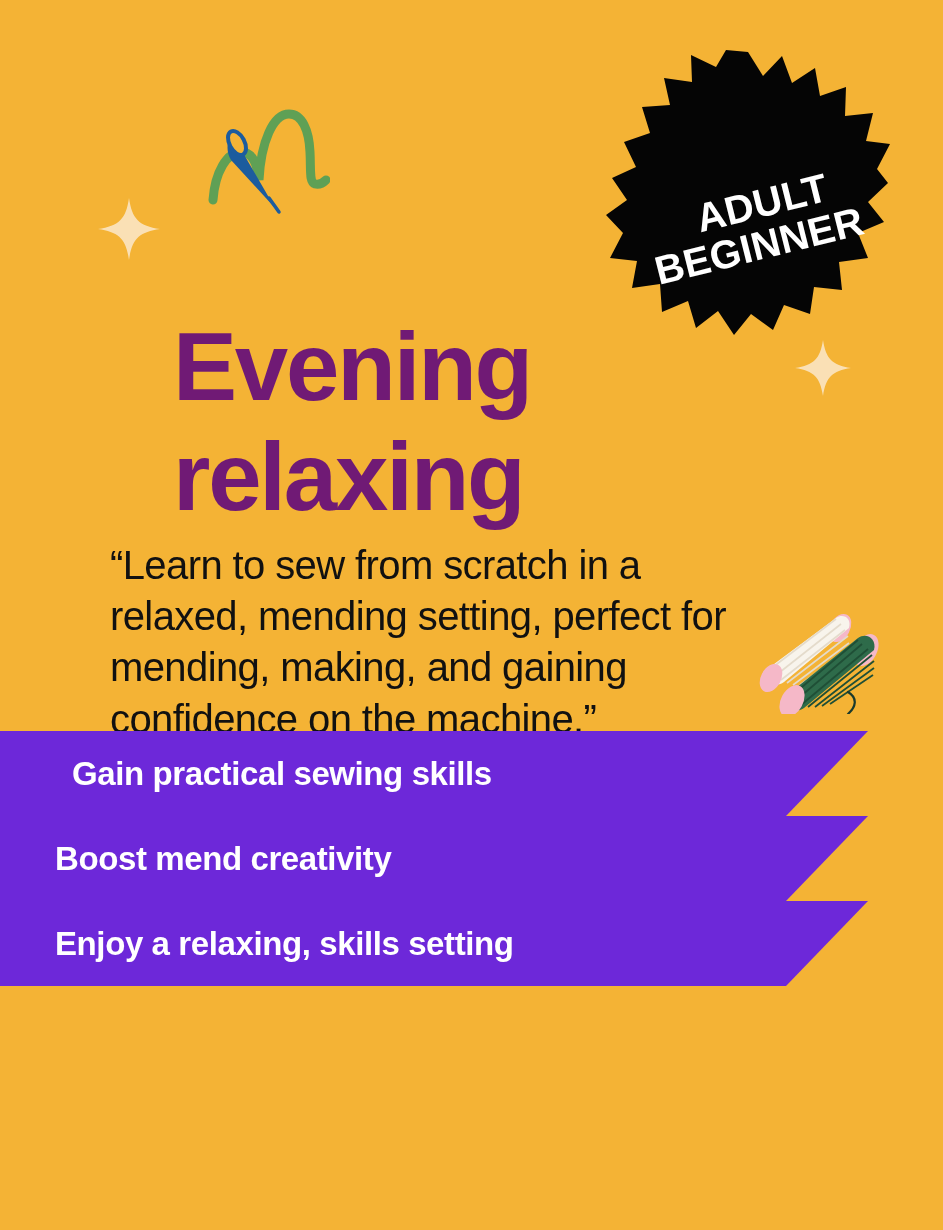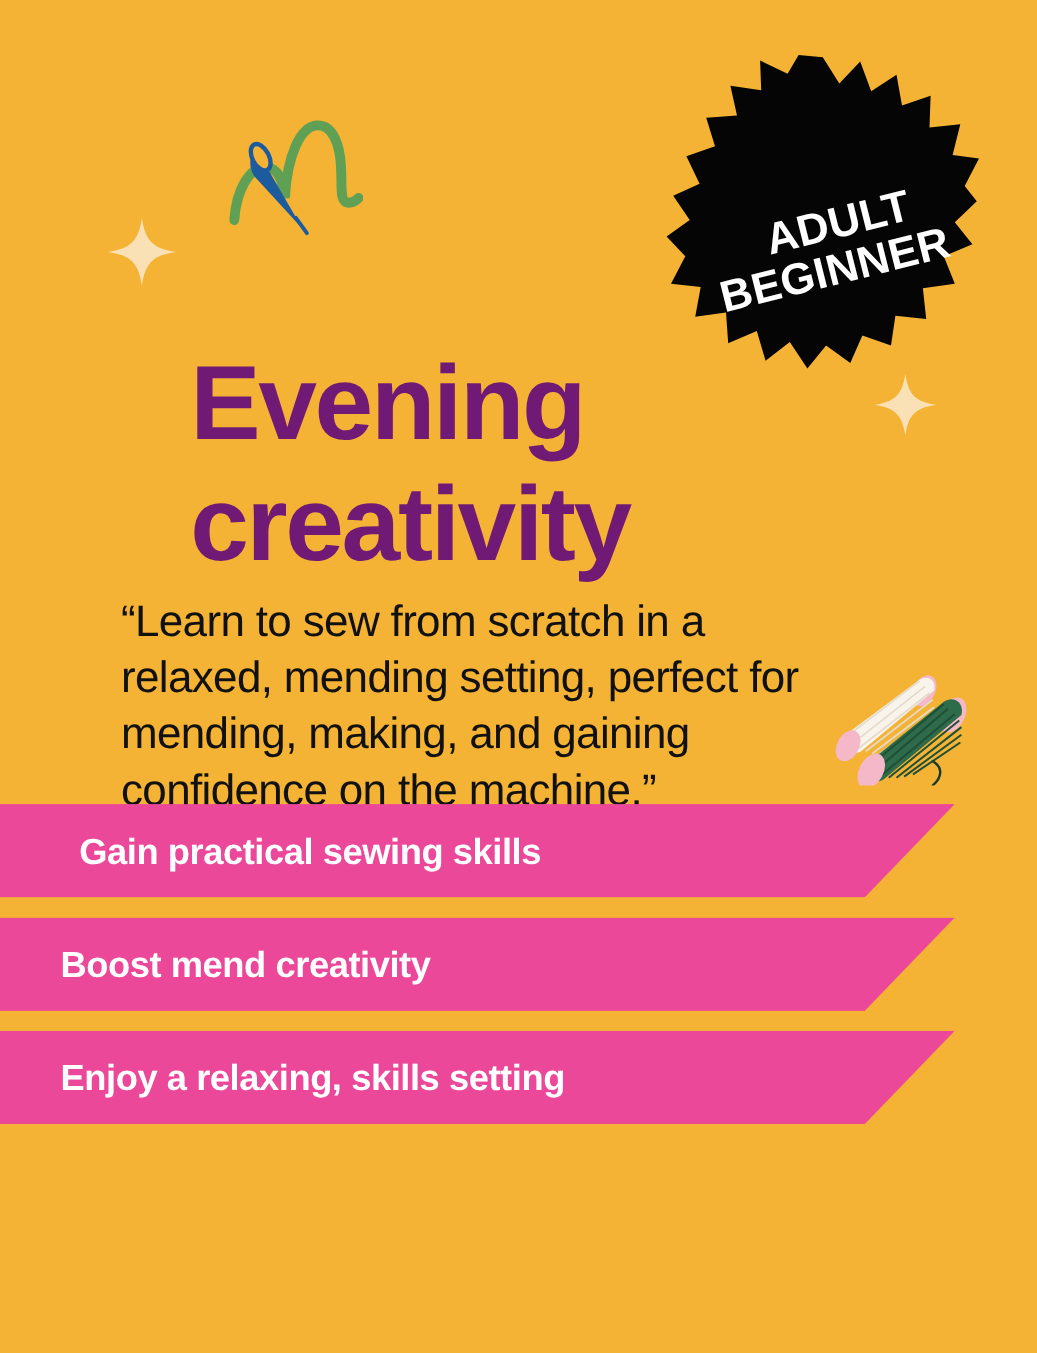--- a/index.html
+++ b/index.html
@@ -121,22 +121,21 @@
   
   .banners {
     position: absolute;
     left: 0;
     top: 731px;
     width: 943px;
   }
   .banner {
     position: relative;
     height: 85px;
-    margin-bottom: 18px;
-    background: #ec4899;
+    background: #6d28d9;
     clip-path: polygon(0 0, 868px 0, 786px 100%, 0 100%);
   }
   .banner-label {
     position: absolute;
     left: 55px;
     top: 0;
     height: 85px;
     display: flex;
     align-items: center;
     color: #FFFFFF;
@@ -186,21 +185,21 @@
       "></polygon>
     </svg>
     <div class="badge-text">
       <span class="badge-line1">ADULT</span>
       <span class="badge-line2">BEGINNER</span>
     </div>
   </div>
 
   <h1 class="heading">
     <span class="hl">Evening</span>
-    <span class="hl">creativity</span>
+    <span class="hl">relaxing</span>
   </h1>
 
   <p class="quote">“Learn to sew from scratch in a relaxed, mending setting, perfect for mending, making, and gaining confidence on the machine.”</p>
 
   <div class="spools">
     <svg width="145" height="110" viewBox="0 0 145 110">
 
       <g>
         <ellipse cx="96" cy="24" rx="10" ry="15" transform="rotate(28 96 24)" fill="#F5B8C8"></ellipse>
         <path d="M22 66 L92 14 C99 9 108 14 105 24 L40 78 C33 84 22 78 22 66 Z" fill="#F8F4EC"></path>

